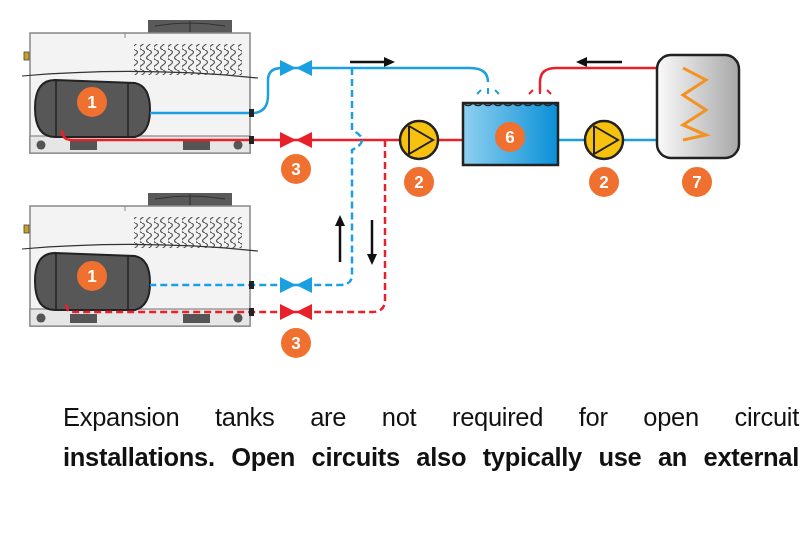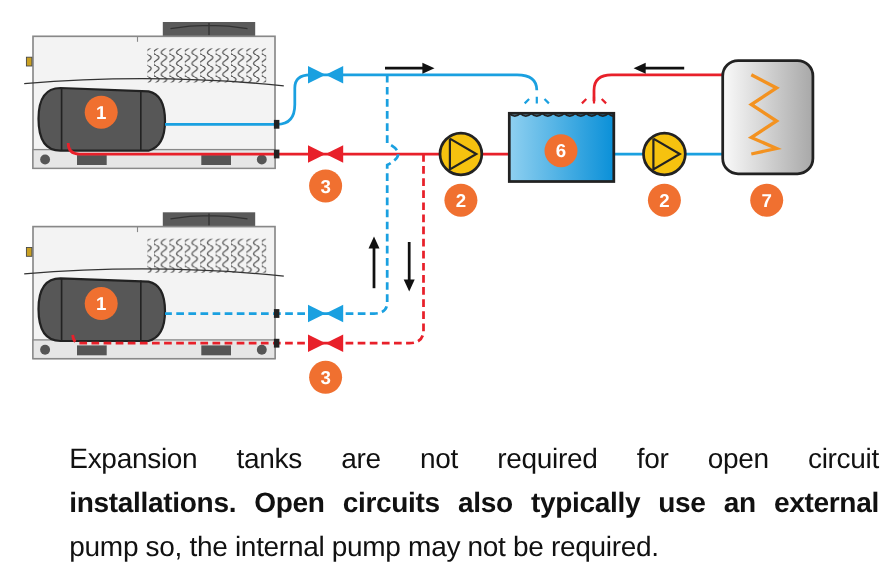--- a/index.html
+++ b/index.html
@@ -166,14 +166,13 @@
   </g>
   <g>
     <line x1="372" y1="220" x2="372" y2="255" stroke="#111" stroke-width="2.5"></line>
     <polygon points="367,254 372,265 377,254" fill="#111"></polygon>
   </g>
 </svg>
 
 <div id="caption">
   <div style="text-align-last:justify;">Expansion tanks are not required for open circuit</div>
   <div style="text-align-last:justify;font-weight:bold;">installations. Open circuits also typically use an external</div>
-  <div>pump so, the internal pump may not be required.</div>
 </div>
 
 </body></html>

